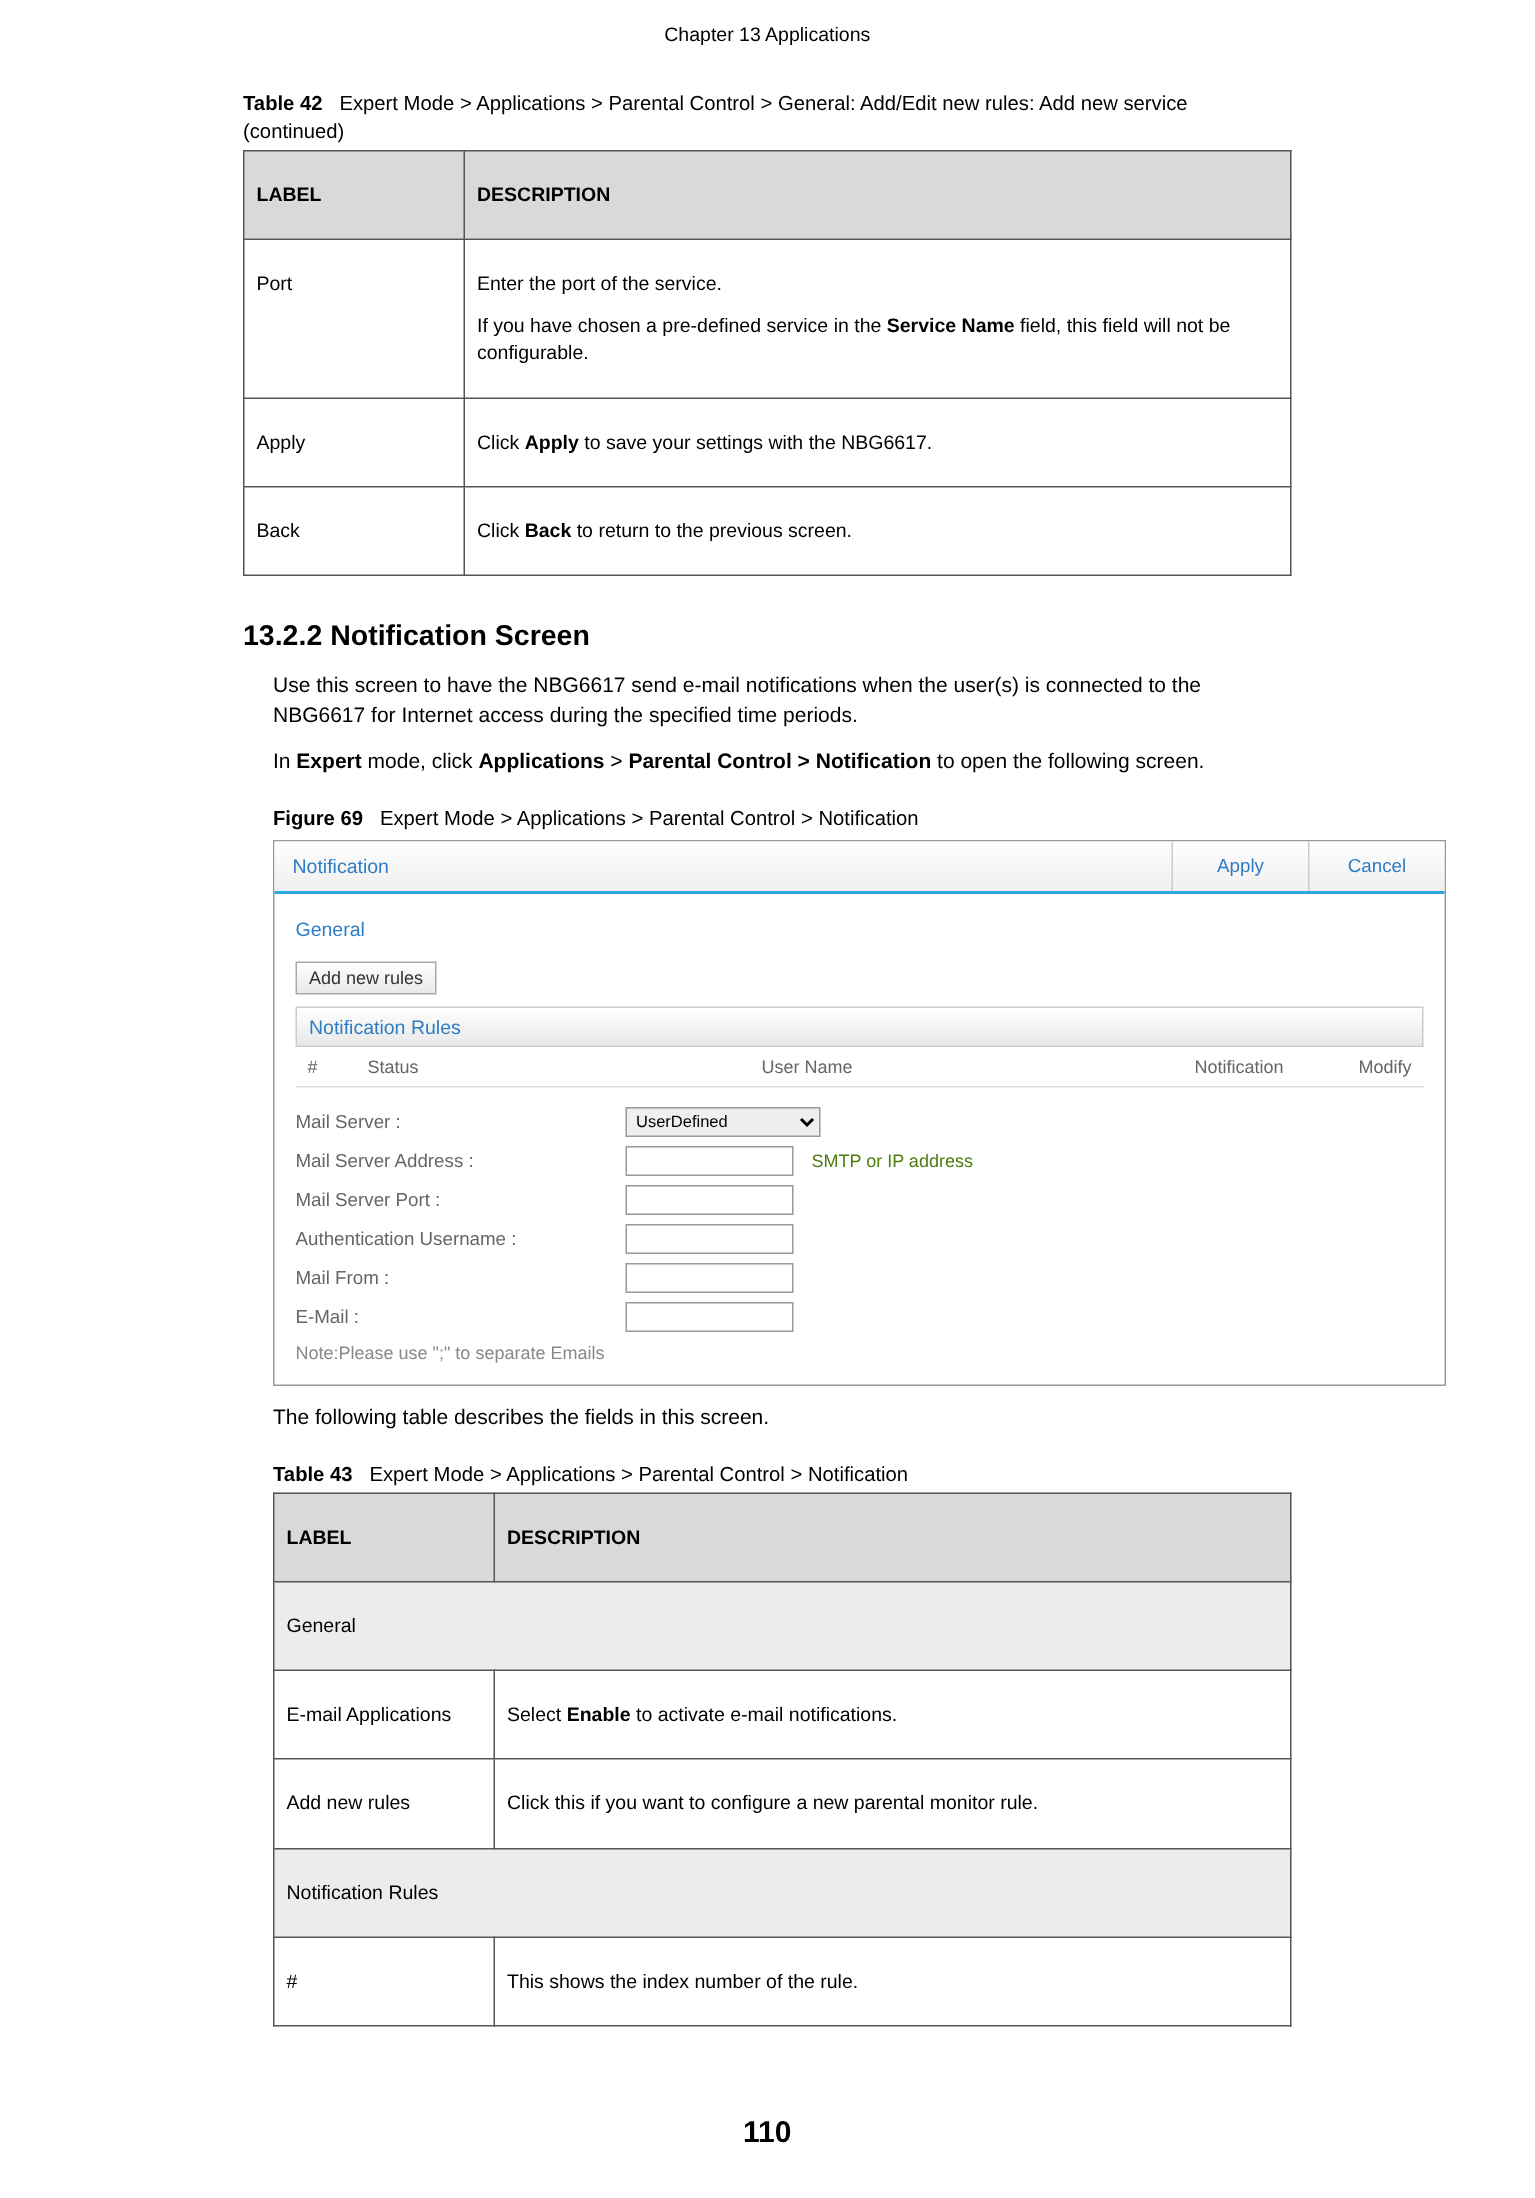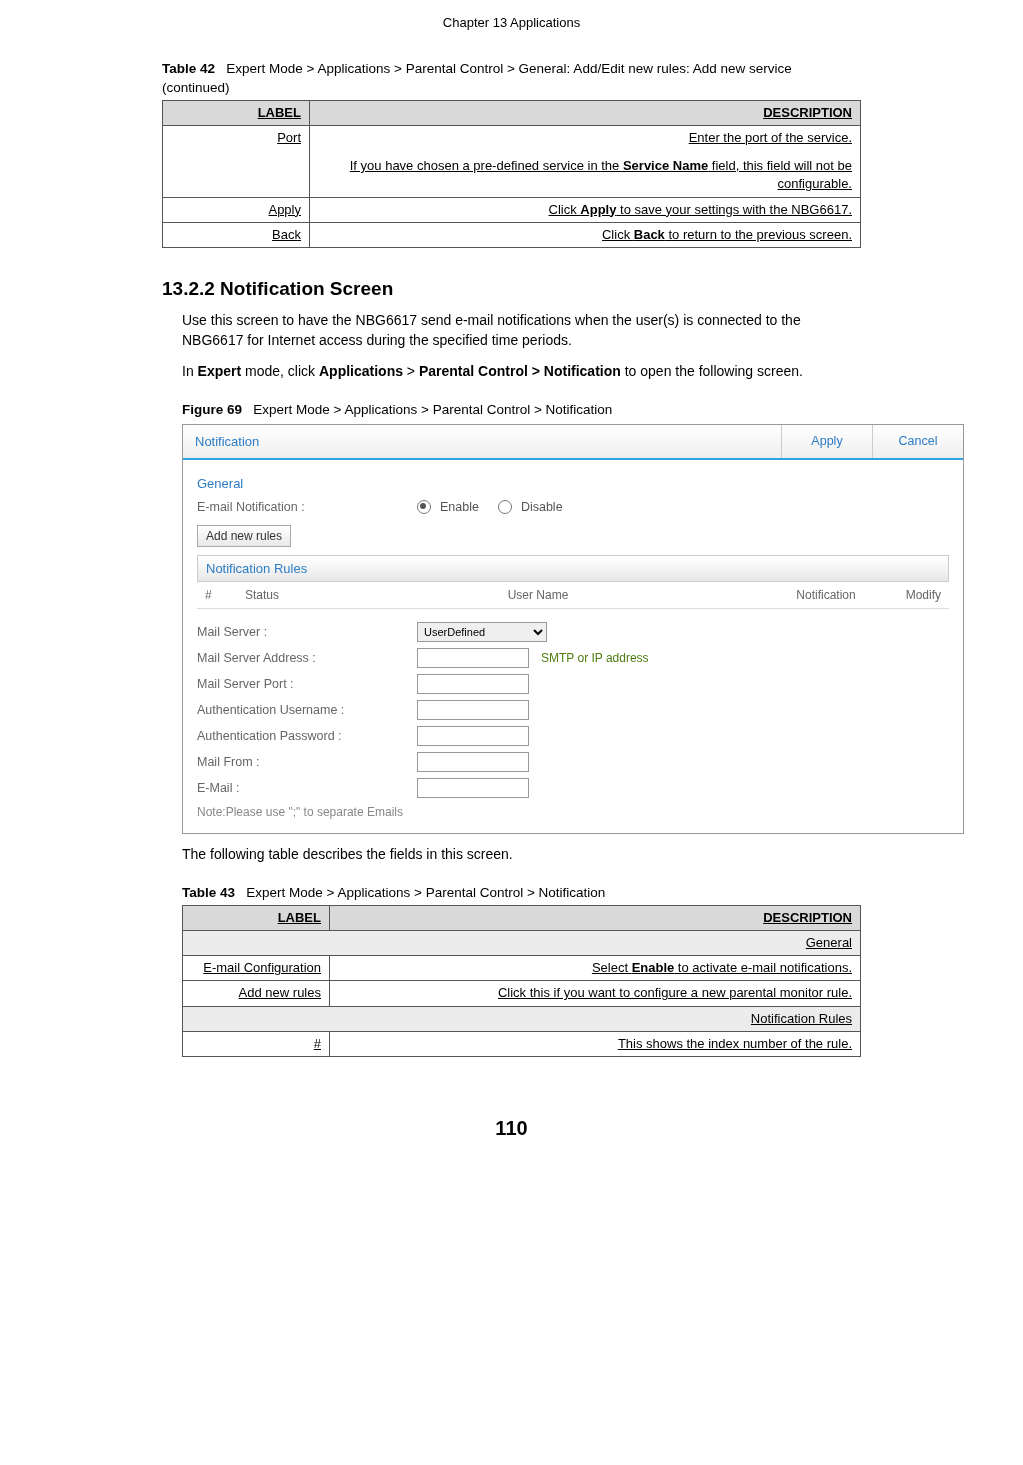--- a/index.html
+++ b/index.html
@@ -40,25 +40,24 @@
     line-height: 1.4;
   }
   .table-caption .bold, .figure-caption .bold { font-weight: bold; }
   table.doc-table {
     border-collapse: collapse;
     width: 100%;
     font-size: 13px;
   }
   table.doc-table th, table.doc-table td {
     border: 1px solid #555;
-    text-align: right;
-    padding: 3px 8px;
+    text-align: left;
+    padding: 20px 8px;
     vertical-align: top;
     line-height: 1.4;
-    text-decoration: underline;
   }
   table.doc-table th {
     background: #d9d9d9;
     font-weight: bold;
   }
   table.doc-table td.section-row {
     background: #ececec;
   }
   .col-label { width: 130px; }
   h2.section-heading {
@@ -213,30 +212,20 @@
   </div>
 
   <div class="fig-wrap">
     <div class="fig-header">
       <div class="title">Notification</div>
       <div class="btn">Apply</div>
       <div class="btn">Cancel</div>
     </div>
     <div class="fig-body">
       <div class="fig-section-title">General</div>
-      <div class="fig-row">
-        <div class="lbl">E-mail Notification :</div>
-        <div class="ctl">
-          <span class="radio checked"></span>
-          <span>Enable</span>
-          &nbsp;&nbsp;
-          <span class="radio"></span>
-          <span>Disable</span>
-        </div>
-      </div>
 
       <div class="fig-add-btn">Add new rules</div>
 
       <div class="fig-rules-hdr">Notification Rules</div>
       <div class="fig-rules-cols">
         <div class="c1">#</div>
         <div class="c2">Status</div>
         <div class="c3">User Name</div>
         <div class="c4">Notification</div>
         <div class="c5">Modify</div>
@@ -264,26 +253,20 @@
             <div class="fig-input-sm"></div>
           </div>
       </div>
       <div class="fig-row">
         <div class="lbl">Authentication Username :</div>
         <div class="ctl">
             <div class="fig-input-sm"></div>
           </div>
       </div>
       <div class="fig-row">
-        <div class="lbl">Authentication Password :</div>
-        <div class="ctl">
-            <div class="fig-input-sm"></div>
-          </div>
-      </div>
-      <div class="fig-row">
         <div class="lbl">Mail From :</div>
         <div class="ctl">
             <div class="fig-input-sm"></div>
           </div>
       </div>
       <div class="fig-row">
         <div class="lbl">E-Mail :</div>
         <div class="ctl">
             <div class="fig-input-sm"></div>
           </div>
@@ -302,21 +285,21 @@
   <table class="doc-table" style="margin-left:20px; width:calc(100% - 20px)">
     <tbody>
         <tr>
       <th class="col-label">LABEL</th>
       <th>DESCRIPTION</th>
     </tr>
     <tr>
           <td colspan="2" class="section-row">General</td>
         </tr>
     <tr>
-      <td>E-mail Configuration</td>
+      <td>E-mail Applications</td>
       <td class="rich">
         <span>Select </span><span class="bold">Enable</span><span> to activate e-mail notifications.</span>
       </td>
     </tr>
     <tr>
       <td>Add new rules</td>
       <td>Click this if you want to configure a new parental monitor rule.</td>
     </tr>
     <tr>
           <td colspan="2" class="section-row">Notification Rules</td>

